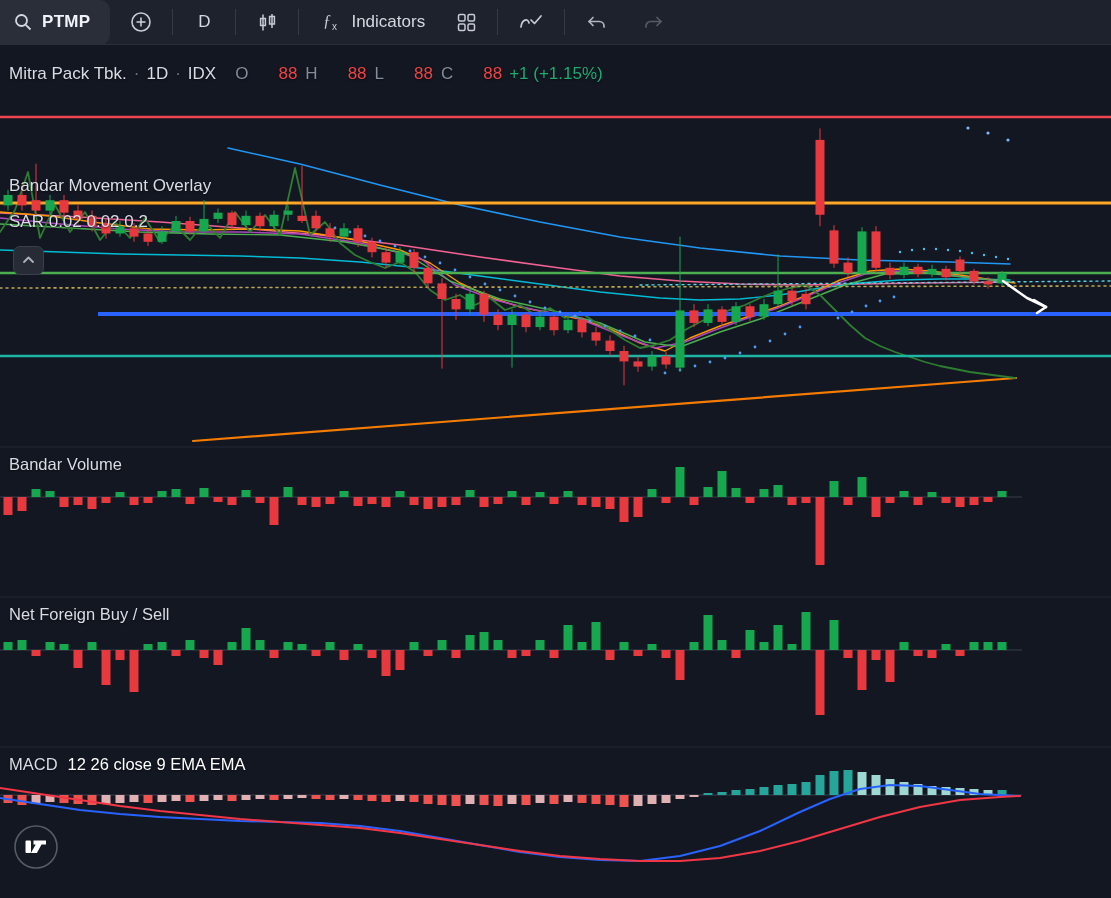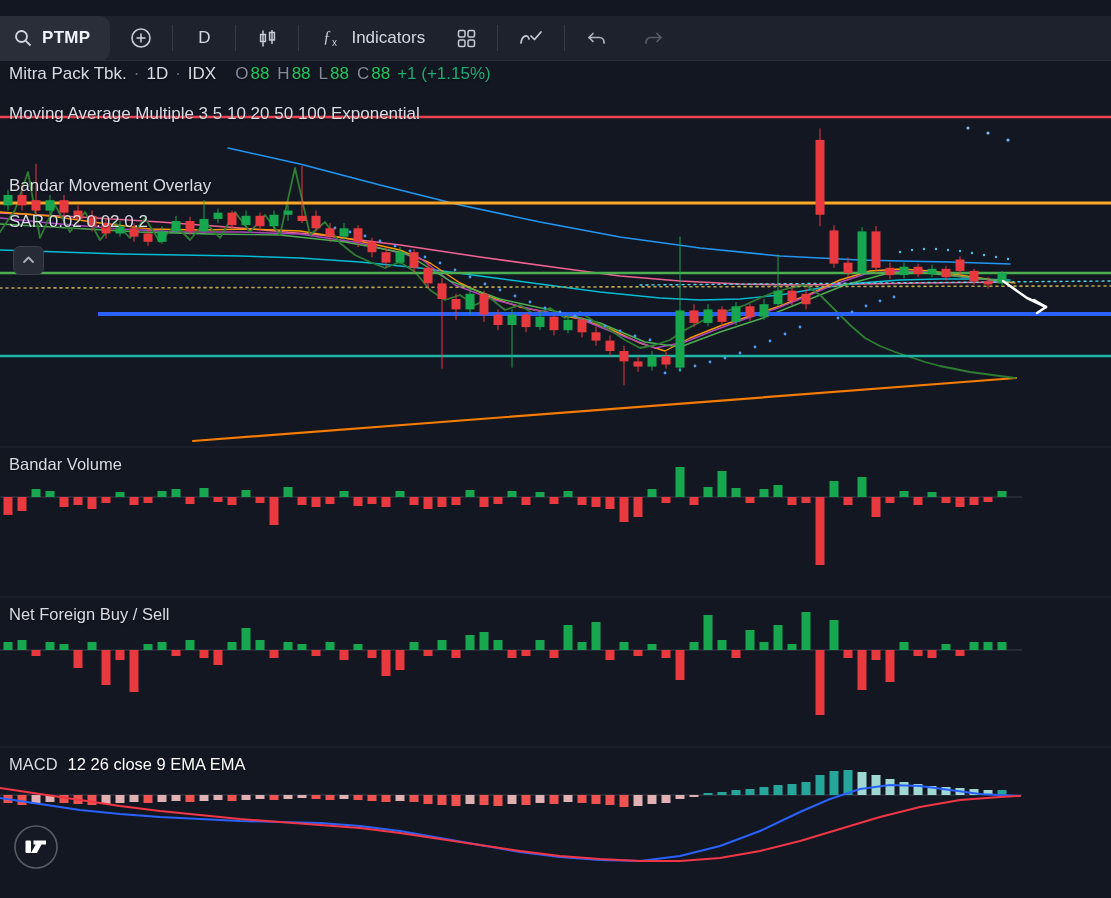--- a/index.html
+++ b/index.html
@@ -1,20 +1,20 @@
 <!DOCTYPE html>
 <html><head>
 <meta charset="utf-8">
 <style>
   * { box-sizing: border-box; }
   body { margin:0; background:#131722; font-family:"Liberation Sans", sans-serif; }
   .screen { position:relative; width:1111px; height:898px; background:#131722; overflow:hidden; }
 
   
-  .toolbar { position:absolute; top:16px; left:0; right:0; height:45px; background:#1e222d;
+  .toolbar { position:absolute; top:0; left:0; right:0; height:45px; background:#1e222d;
              border-bottom:1px solid #2a2e39; display:flex; align-items:center; z-index:20; }
   .symbol-chip { display:flex; align-items:center; gap:9px; background:#2a2e39; height:45px;
                  padding:0 20px 0 13px; border-radius:0 10px 10px 0; cursor:pointer; }
   .symbol-chip .label { color:#f0f3fa; font-weight:bold; font-size:17px; letter-spacing:.3px; }
   .tb-btn { display:flex; align-items:center; justify-content:center; gap:8px; height:38px;
             min-width:38px; border:none; background:transparent; color:#c9ccd6; cursor:pointer;
             border-radius:6px; padding:0 8px; }
   .tb-btn .txt { font-size:17px; color:#d5d8e0; }
   .tb-divider { width:1px; height:26px; background:#363a45; margin:0 12px; }
   .tb-icon svg { display:block; }
@@ -24,21 +24,21 @@
   #chart-svg { position:absolute; top:0; left:0; z-index:1; }
 
   
   .legend-row { position:absolute; left:9px; z-index:10; font-size:17px; color:#d9dce4;
                 display:flex; align-items:center; gap:7px; white-space:nowrap;
                 text-shadow:0 1px 2px rgba(0,0,0,.55); cursor:pointer; }
   .t-sep { color:#787b86; }
   .ohlc { margin-left:12px; display:flex; gap:8px; }
   .ohlc .pair { display:flex; gap:2px; }
   .ohlc .lab { color:#848b9c; }
-  .ohlc .val { color:#22c55e; }
+  .ohlc .val { color:#ef4444;margin-left:28px; }
   .chg { color:#1fab70; }
 
   .panel-title { position:absolute; left:9px; z-index:10; font-size:16.5px; color:#d9dce4;
                  text-shadow:0 1px 2px rgba(0,0,0,.55); display:flex; gap:10px; cursor:pointer; }
   .panel-title .params { color:#ffffff; }
 
   
   .collapse-btn { position:absolute; left:13px; top:246px; width:31px; height:29px; z-index:10;
                   background:#262b36; border:1px solid #3a3f4b; border-radius:7px;
                   display:flex; align-items:center; justify-content:center; cursor:pointer; }
@@ -623,23 +623,20 @@
           <span class="val">88</span>
         </span>
       <span class="pair">
           <span class="lab">C</span>
           <span class="val">88</span>
         </span>
     </span>
     <span class="chg">+1 (+1.15%)</span>
   </div>
 
-  <div class="legend-row" style="top:104px">
-    <span>Moving Average Multiple 3 5 10 20 50 100 Exponential</span>
-  </div>
   <div class="legend-row" style="top:176px">
     <span>Bandar Movement Overlay</span>
   </div>
   <div class="legend-row" style="top:212px">
     <span>SAR 0.02 0.02 0.2</span>
   </div>
 
   <div class="collapse-btn">
     <span>
       <svg width="15" height="12" viewBox="0 0 15 12" fill="none" stroke="#aeb2bd" stroke-width="1.8" stroke-linecap="round" stroke-linejoin="round">

